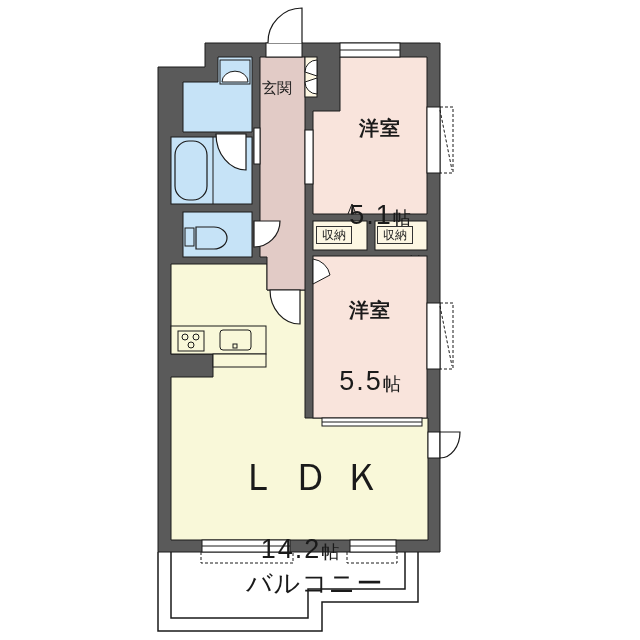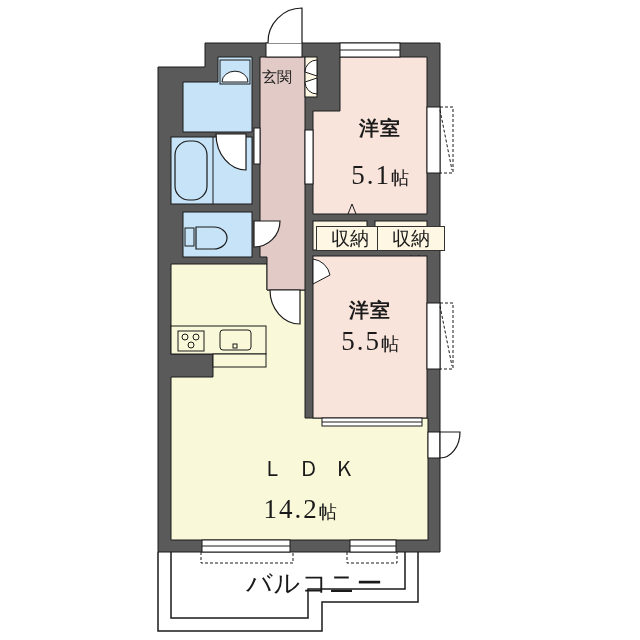--- a/index.html
+++ b/index.html
@@ -1,24 +1,24 @@
 <!DOCTYPE html>
 <html><head>
 <meta charset="utf-8">
 <style>
   html, body { margin:0; padding:0; background:#ffffff; }
   body { width:640px; height:640px; position:relative; overflow:hidden; font-family:"DejaVu Sans", sans-serif; }
   svg { position:absolute; left:0; top:0; }
   .lbl { position:absolute; color:#1a1a1a; text-align:center; white-space:nowrap; line-height:1; }
   .room-name { font-size:20px; font-weight:bold; letter-spacing:1px; }
-  .room-size { font-size:27px; font-family:Liberation Serif, serif; letter-spacing:2px; }
+  .room-size { font-size:27px; font-family:Liberation Sans, sans-serif; letter-spacing:2px;margin-top:40px; }
   .room-size .unit { font-size:18px; letter-spacing:0; }
-  .small { font-size:19px; background:#fdf7e3; border:1px solid #333; padding:2px 14px; }
-  .genkan { font-size:15px; }
-  .ldk-name { font-size:22px; letter-spacing:14px;text-align:right; }
+  .small { font-size:12px; background:#fdf7e3; border:1px solid #333; padding:2px 5px; }
+  .genkan { font-size:15px;margin-top:11px; }
+  .ldk-name { font-size:38px; letter-spacing:14px; }
   .balcony { font-size:26px; letter-spacing:1px;margin-left:32px; }
 </style>
 </head>
 <body>
 
 <svg width="640" height="640" viewBox="0 0 640 640">
 
   <g fill="none" stroke="#1a1a1a" stroke-width="1.5">
     <polyline points="158,552 158,631 322,631 322,602 418,602 418,552"></polyline>
     <polyline points="171,552 171,618 308,618 308,589 405,589 405,552"></polyline>

